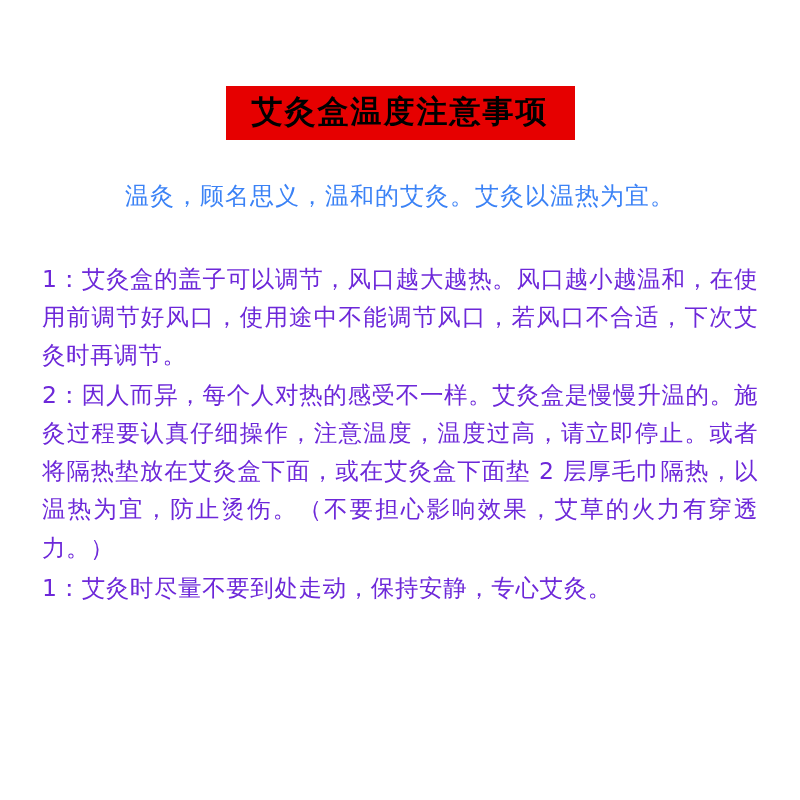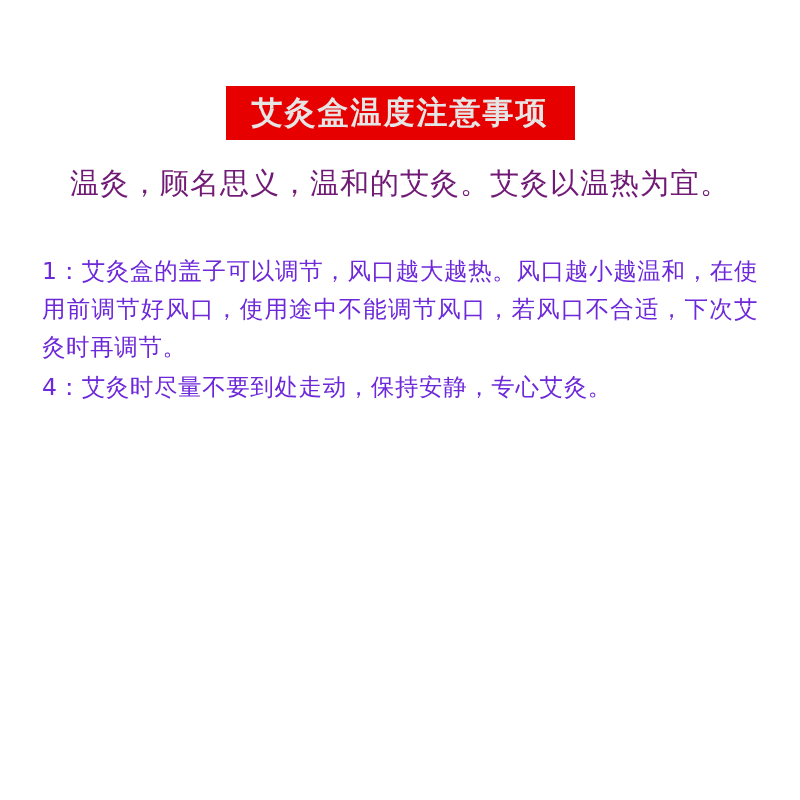--- a/index.html
+++ b/index.html
@@ -21,34 +21,35 @@
     box-sizing: border-box;
     padding: 0 28px;
   }
   .title-wrap {
     display: flex;
     justify-content: center;
     margin-top: 86px;
   }
   .title-banner {
     background: #e60000;
-    color: #e5e5e5;
+    color: #000000;
     font-size: 31px;
     font-weight: bold;
     letter-spacing: 2px;
     padding: 9px 26px 11px 26px;
     line-height: 1.1;
     white-space: nowrap;
+    font-family: Liberation Serif, serif;
   }
   .subtitle {
     text-align: center;
-    font-size: 29px;
-    margin-top: 24px;
+    font-size: 24px;
+    margin-top: 40px;
     letter-spacing: 1px;
-    color: #701a75;
+    color: #3b82f6;
   }
   .body-block {
     margin-top: 48px;
     padding: 0 14px;
   }
   .para {
     font-size: 23.5px;
     line-height: 1.62;
     letter-spacing: 0.6px;
     color: #6d28d9;
@@ -66,16 +67,17 @@
 <div class="page">
 
   <div class="title-wrap">
     <div class="title-banner">艾灸盒温度注意事项</div>
   </div>
 
   <div class="subtitle">温灸，顾名思义，温和的艾灸。艾灸以温热为宜。</div>
 
   <div class="body-block">
     <p class="para">1：艾灸盒的盖子可以调节，风口越大越热。风口越小越温和，在使用前调节好风口，使用途中不能调节风口，若风口不合适，下次艾灸时再调节。</p>
-    <p class="para short">4：艾灸时尽量不要到处走动，保持安静，专心艾灸。</p>
+    <p class="para">2：因人而异，每个人对热的感受不一样。艾灸盒是慢慢升温的。施灸过程要认真仔细操作，注意温度，温度过高，请立即停止。或者将隔热垫放在艾灸盒下面，或在艾灸盒下面垫 2 层厚毛巾隔热，以温热为宜，防止烫伤。（不要担心影响效果，艾草的火力有穿透力。）</p>
+    <p class="para short">1：艾灸时尽量不要到处走动，保持安静，专心艾灸。</p>
   </div>
 
 </div>
 
 </body></html>

